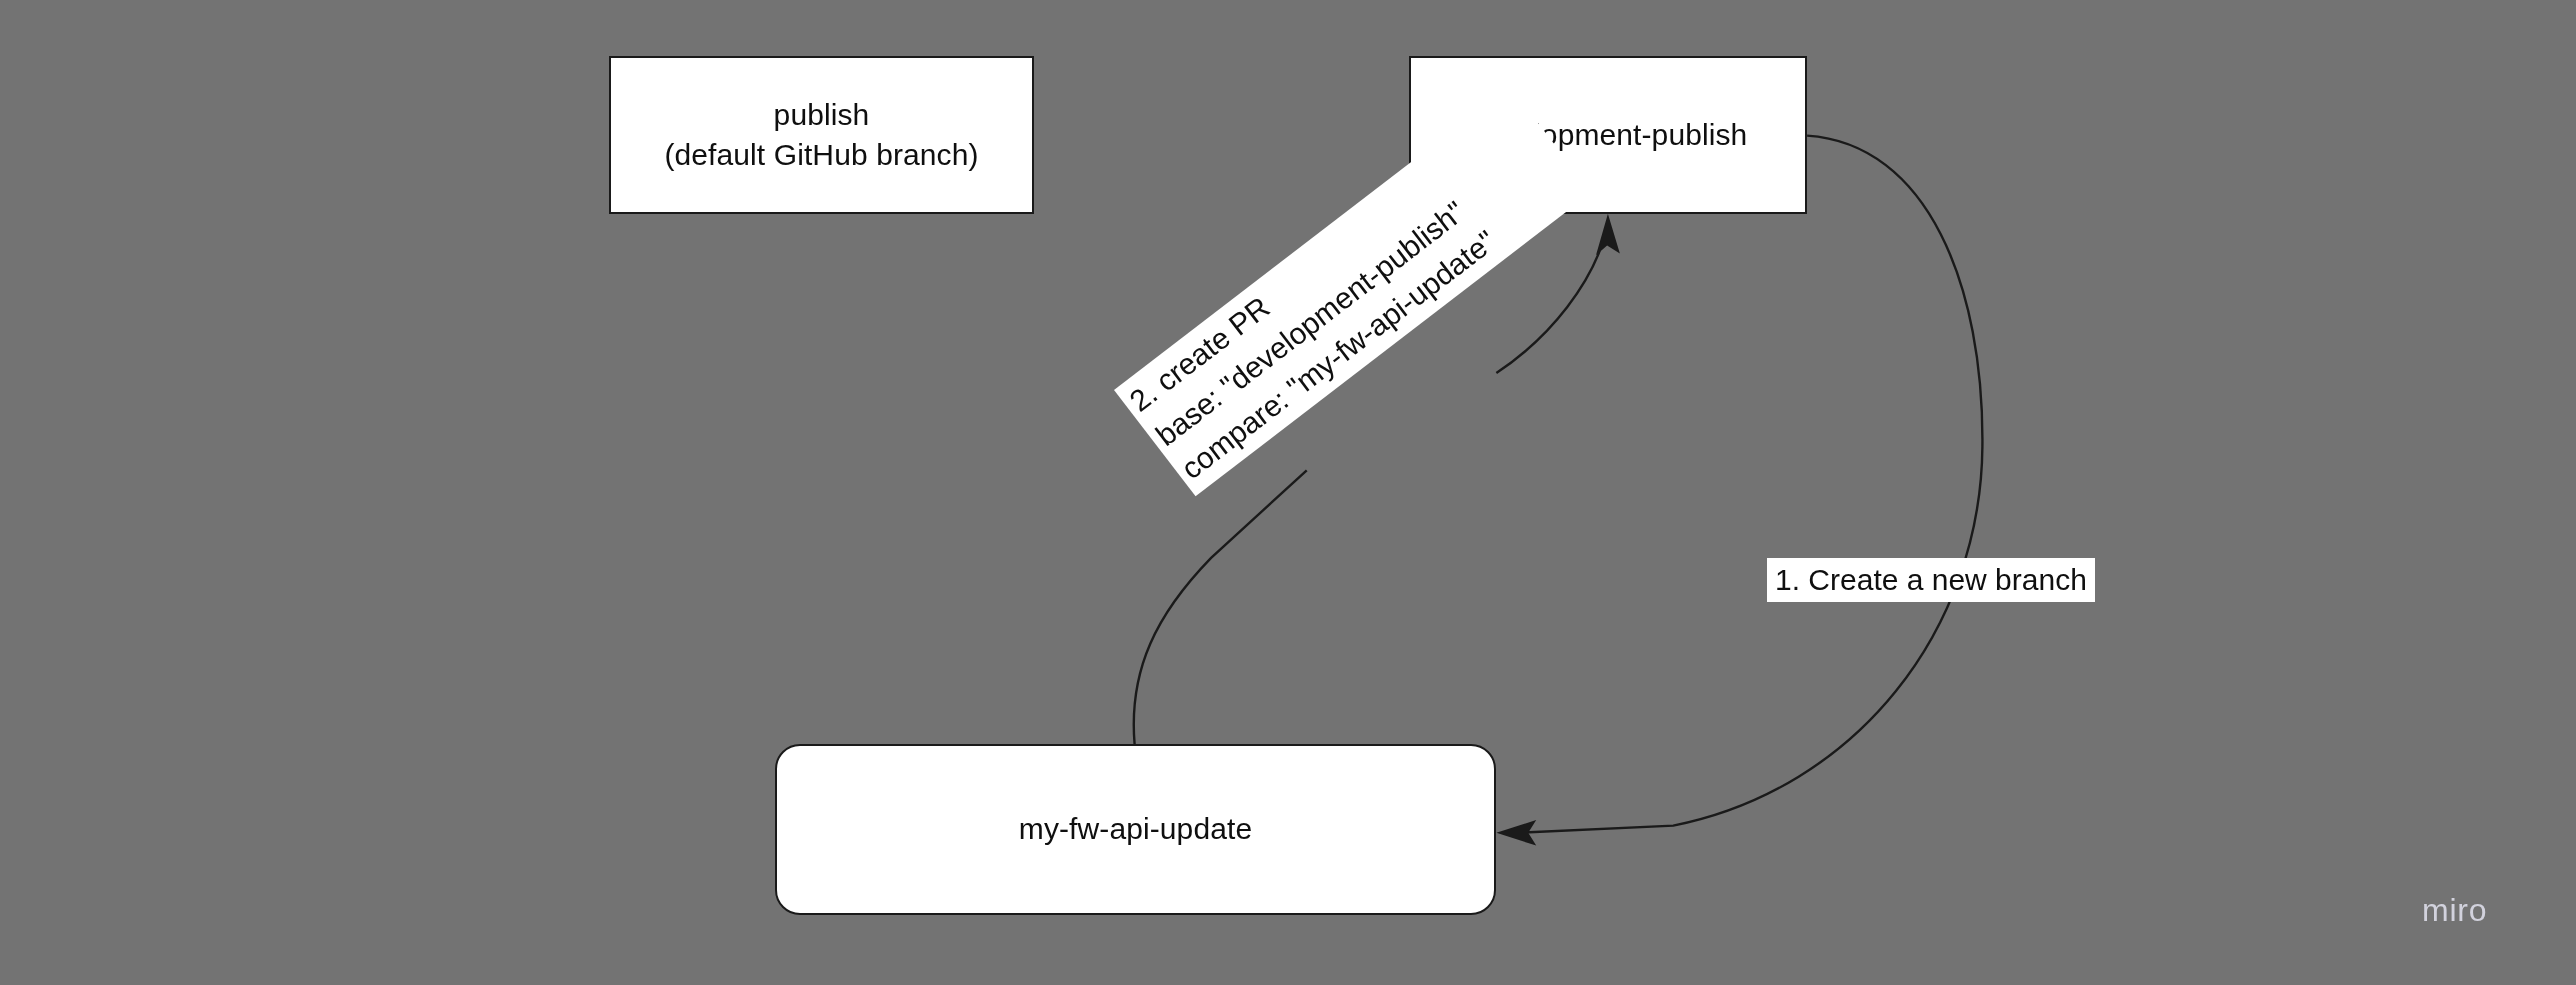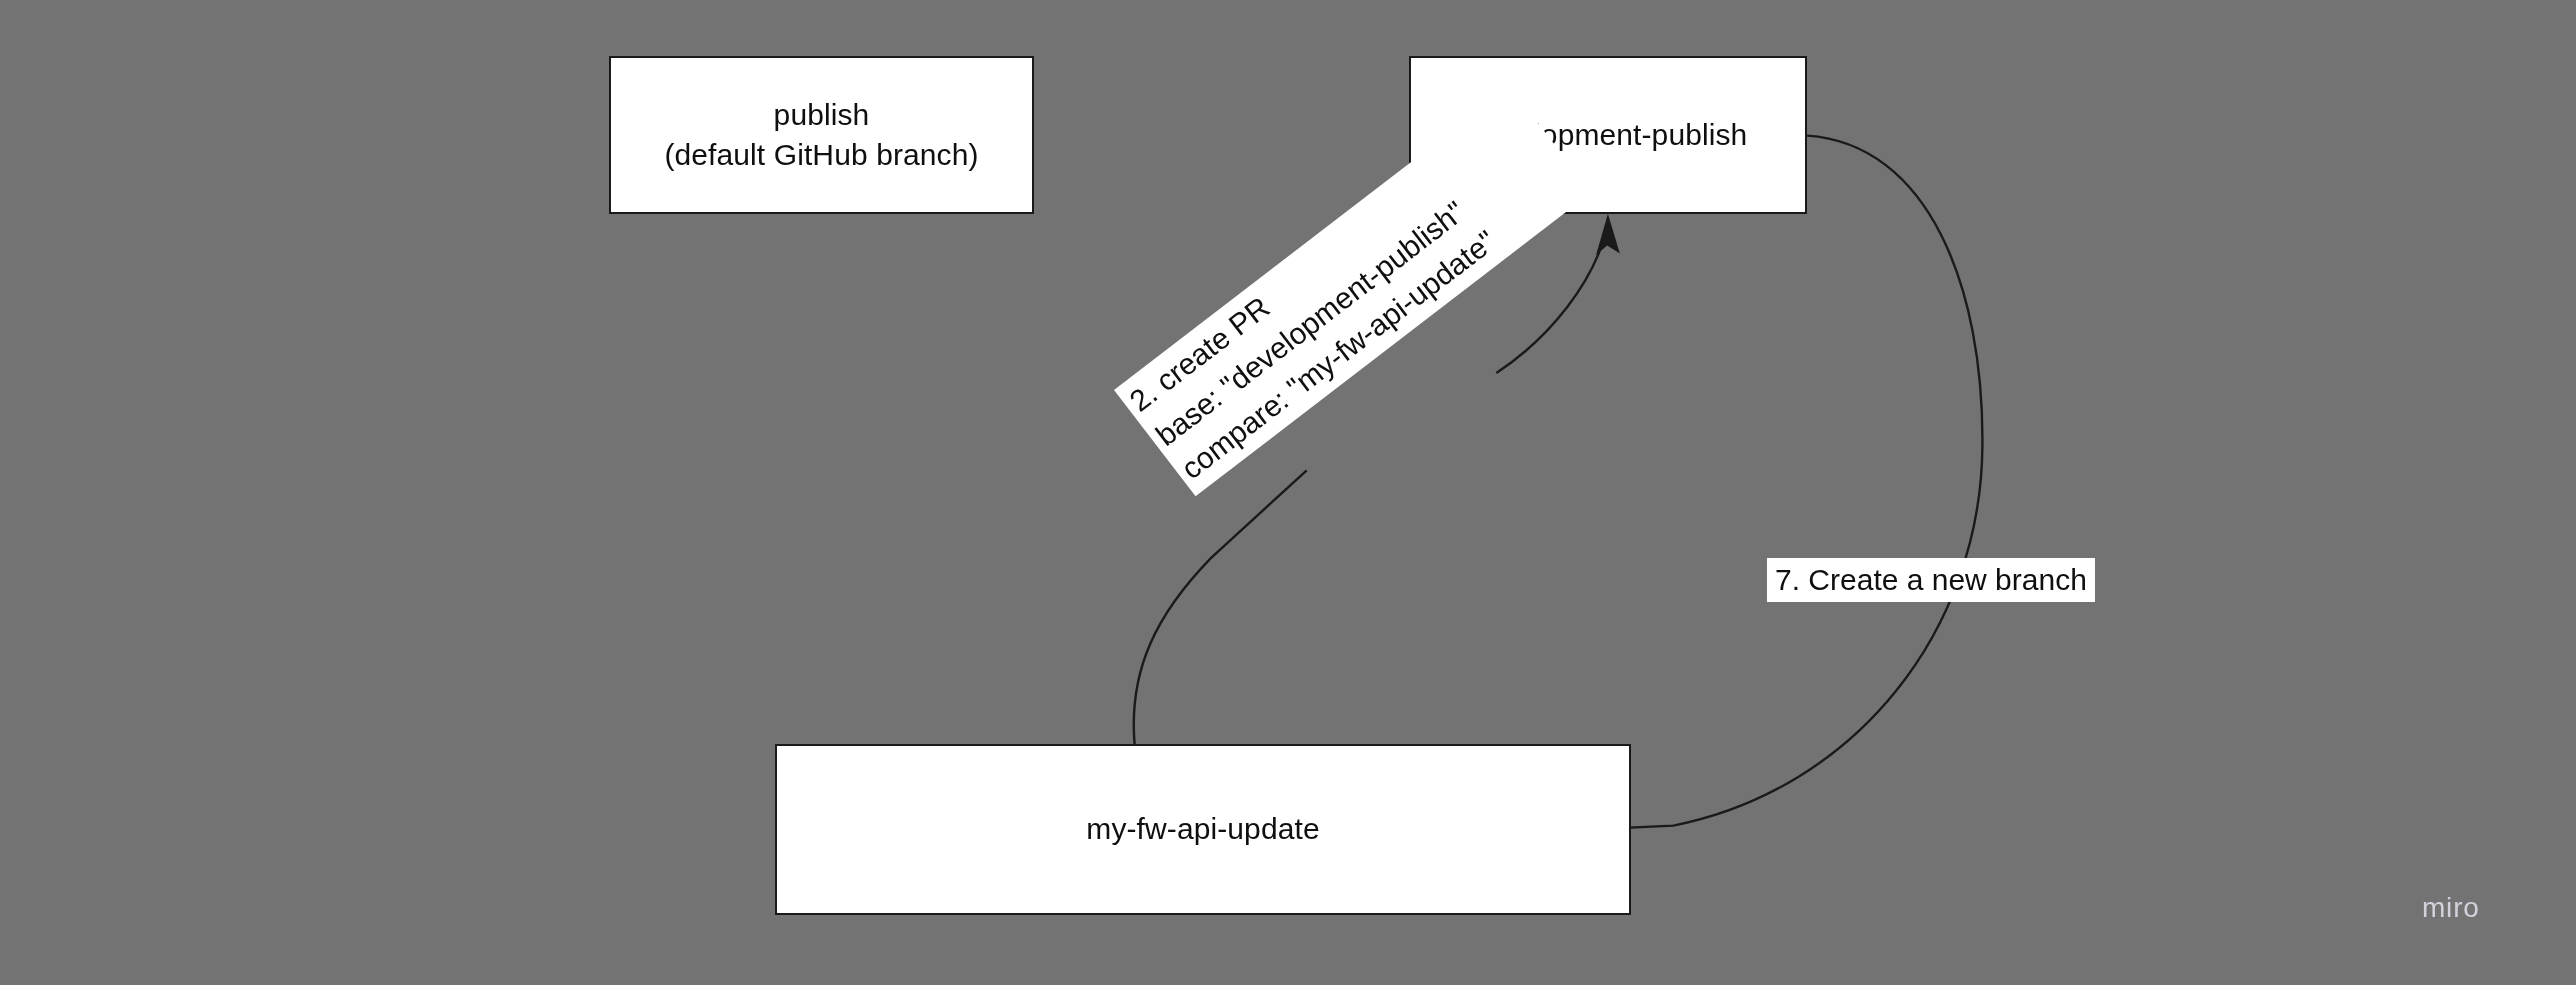--- a/index.html
+++ b/index.html
@@ -42,22 +42,23 @@
   }
   #node-development-publish {
     left: 1409px;
     top: 56px;
     width: 398px;
     height: 158px;
   }
   #node-my-fw-api-update {
     left: 775px;
     top: 744px;
-    width: 856px;
+    width: 721px;
     height: 171px;
+    border-radius: 25px;
   }
   #edges {
     position: absolute;
     left: 0;
     top: 0;
     width: 2576px;
     height: 986px;
     pointer-events: none;
   }
   .edge-path {
@@ -90,21 +91,21 @@
     line-height: 1.42;
     transform: rotate(-37.5deg);
     transform-origin: 0 0;
     padding: 3.2px 6.4px;
     text-align: left;
   }
   #watermark {
     position: absolute;
     left: 2422px;
     top: 892px;
-    font-size: 28px;
+    font-size: 32px;
     letter-spacing: 0.8px;
     color: #d2d2dd;
     font-weight: 400;
   }
 </style>
 </head>
 <body>
 
 <div id="canvas">
 
@@ -124,21 +125,21 @@
   </div>
 
   <div class="node" id="node-development-publish">
     <span class="node-label">development-publish</span>
   </div>
 
   <div class="node" id="node-my-fw-api-update">
     <span class="node-label">my-fw-api-update</span>
   </div>
 
-  <div class="edge-label" id="edge-label-create-branch">7. Create a new branch</div>
+  <div class="edge-label" id="edge-label-create-branch">1. Create a new branch</div>
 
   <div class="edge-label" id="edge-label-create-pr">2. create PR
 base: "development-publish"
 compare: "my-fw-api-update"</div>
 
   <div id="watermark">miro</div>
 
 </div>
 
 

